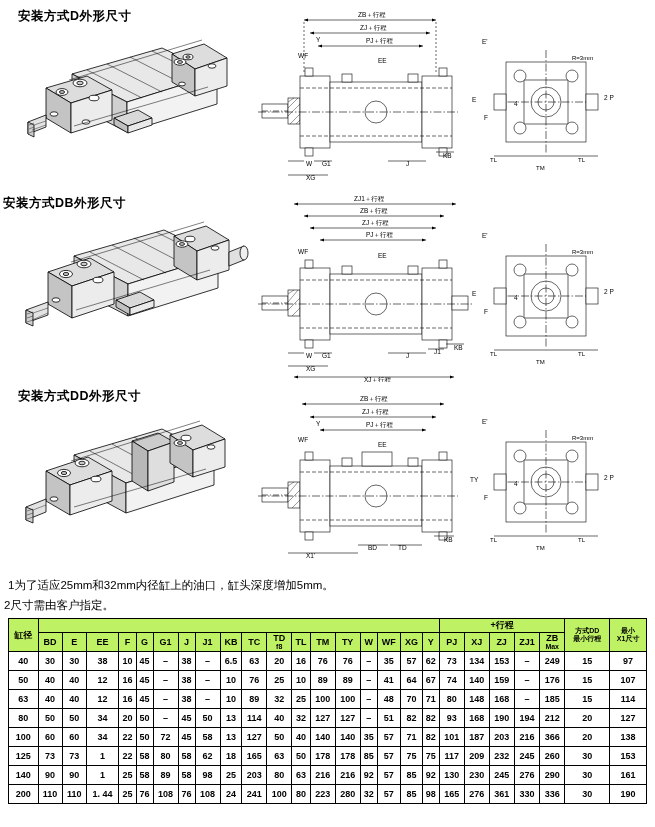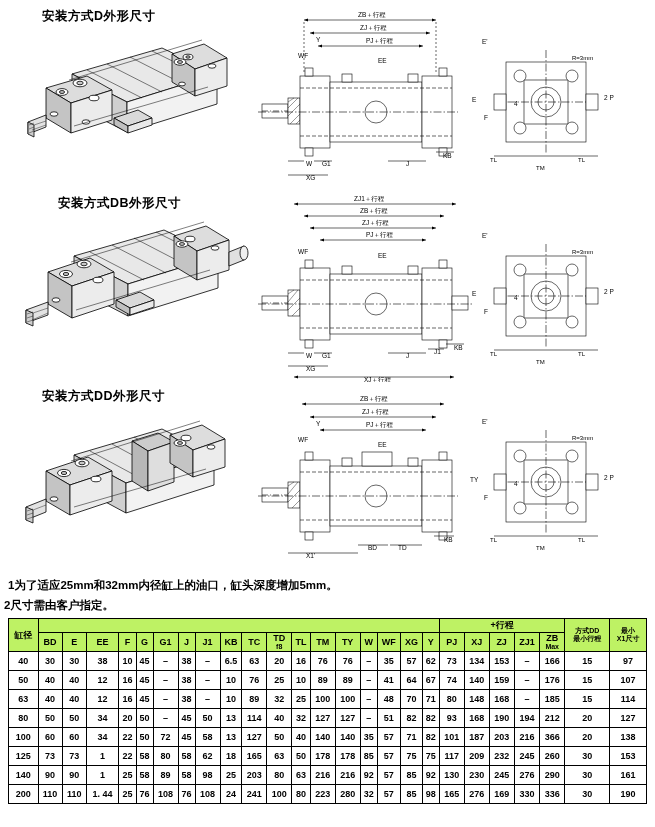--- a/index.html
+++ b/index.html
@@ -4,34 +4,34 @@
 <style>
   html,body{margin:0;padding:0;}
   body{
     width:655px;height:827px;background:#ffffff;
     font-family:"Liberation Sans",sans-serif;
     color:#000;position:relative;overflow:hidden;
   }
   .page{position:relative;width:655px;height:827px;}
 
   .sec-title{
-    position:absolute;font-size:12.5px;font-weight:bold;letter-spacing:.5px;margin-left:24px;
+    position:absolute;font-size:12.5px;font-weight:bold;letter-spacing:.5px;
   }
 
   
   .iso{position:absolute;}
   .iso svg{display:block;}
 
   
   .tech{position:absolute;}
   .tech svg{display:block;}
 
   
   .note{
-    position:absolute;font-size:11.5px;font-weight:bold;line-height:15px;
+    position:absolute;font-size:11.5px;font-weight:normal;line-height:15px;
   }
 
   
   table.dim{
     position:absolute;border-collapse:collapse;
     font-size:9px;font-family:"Liberation Sans",sans-serif;
   }
   table.dim td,table.dim th{
     border:1px solid #000;text-align:center;vertical-align:middle;
     padding:0;font-weight:bold;
@@ -40,21 +40,21 @@
   table.dim td{height:18px;font-size:9px;}
   .hrow th{height:13px;}
   .sub{font-size:7px;font-weight:bold;line-height:8px;}
 </style>
 </head>
 <body>
 
 <div class="page">
 
   <div class="sec-title" style="left:18px;top:8px;">安装方式D外形尺寸</div>
-  <div class="sec-title" style="left:34px;top:195px;">安装方式DB外形尺寸</div>
+  <div class="sec-title" style="left:3px;top:195px;">安装方式DB外形尺寸</div>
   <div class="sec-title" style="left:18px;top:388px;text-align:center;">安装方式DD外形尺寸</div>
 
   <div class="iso" style="left:12px;top:26px;">
   <svg width="240" height="150" viewBox="0 0 240 150">
     <g fill="none" stroke="#000" stroke-width="0.8">
 
       <path d="M60 48 L150 22 L205 48 L115 76 Z" fill="#e8e8e8"></path>
       <path d="M60 48 L60 78 L115 106 L115 76 Z" fill="#d0d0d0"></path>
       <path d="M115 76 L205 48 L205 78 L115 106 Z" fill="#f2f2f2"></path>
 
@@ -541,21 +541,21 @@
           <td>76</td>
           <td>76</td>
           <td>–</td>
           <td>35</td>
           <td>57</td>
           <td>62</td>
           <td>73</td>
           <td>134</td>
           <td>153</td>
           <td>–</td>
-          <td>166</td>
+          <td>249</td>
           <td>15</td>
           <td>97</td>
         </tr>
         <tr>
           <td>50</td>
           <td>40</td>
           <td>40</td>
           <td>12</td>
           <td>16</td>
           <td>45</td>
@@ -735,21 +735,21 @@
           <td>100</td>
           <td>80</td>
           <td>223</td>
           <td>280</td>
           <td>32</td>
           <td>57</td>
           <td>85</td>
           <td>98</td>
           <td>165</td>
           <td>276</td>
-          <td>169</td>
+          <td>361</td>
           <td>330</td>
           <td>336</td>
           <td>30</td>
           <td>190</td>
         </tr>
       </tbody>
   </table>
 
 </div>
 

